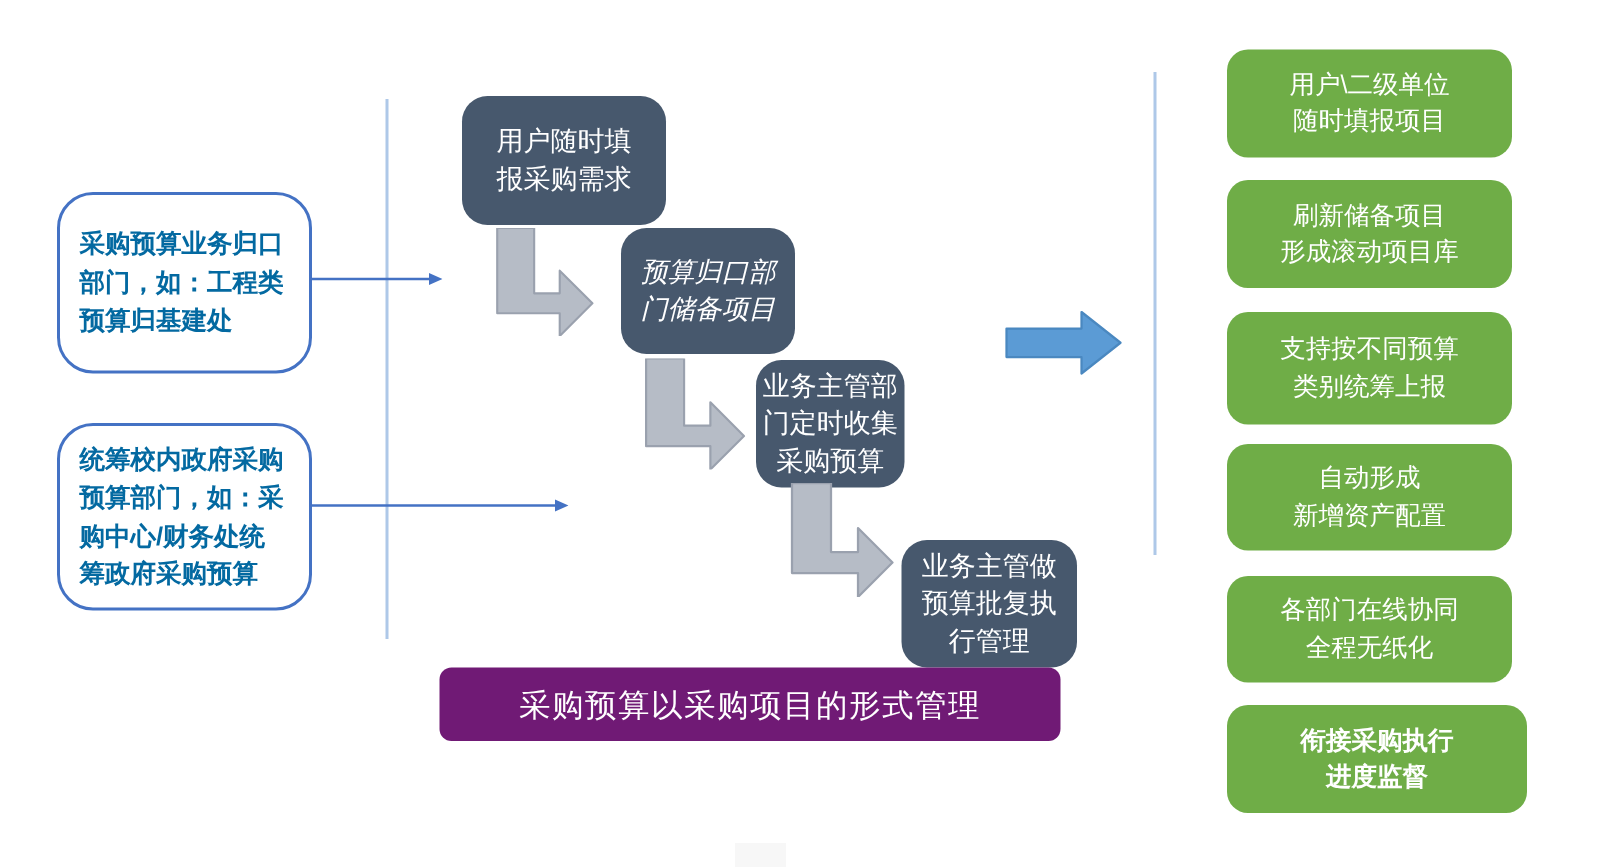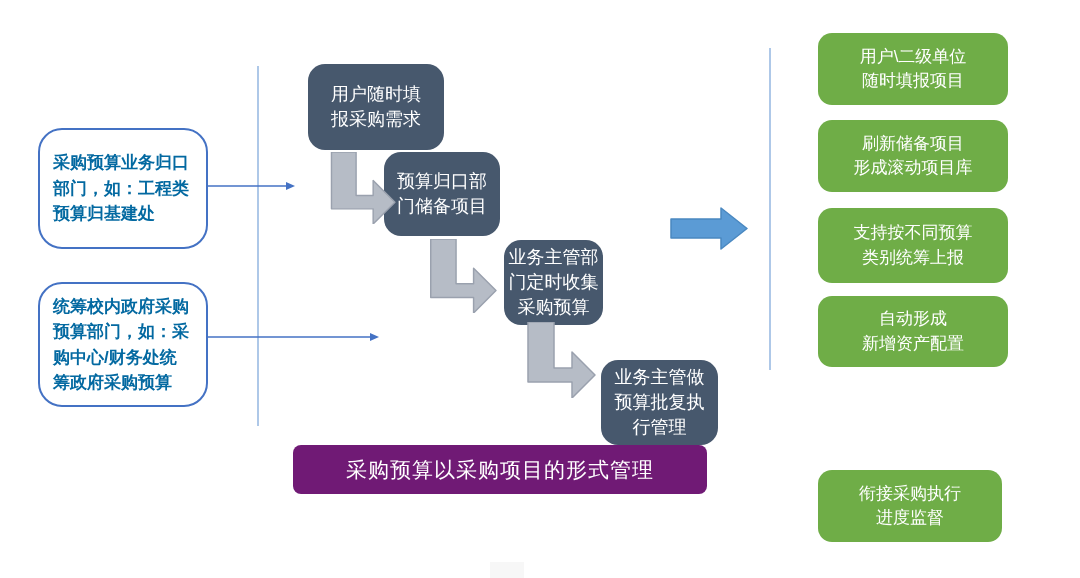--- a/index.html
+++ b/index.html
@@ -87,21 +87,21 @@
   </svg>
   <svg class="abs" style="left:207px;top:331px;" width="172" height="12" viewBox="0 0 172 12">
     <line x1="0" y1="6" x2="163" y2="6" stroke="#4472C4" stroke-width="1.7"></line>
     <polygon points="163,2 172,6 163,10" fill="#4472C4"></polygon>
   </svg>
 
   <div class="abs box-step" style="left:308px;top:64px;width:136px;height:86px;">
     <span>用户随时填
 报采购需求</span>
   </div>
-  <div class="abs box-step" style="left:384px;top:152px;width:116px;height:84px;">
+  <div class="abs box-step" style="left:414px;top:152px;width:116px;height:84px;font-style:italic;">
     <span>预算归口部
 门储备项目</span>
   </div>
   <div class="abs box-step" style="left:504px;top:240px;width:99px;height:85px;font-family:Liberation Serif, serif;">
     <span>业务主管部
 门定时收集
 采购预算</span>
   </div>
   <div class="abs box-step" style="left:601px;top:324px;width:117px;height:85px;margin-top:36px;">
     <span>业务主管做
@@ -132,21 +132,25 @@
 形成滚动项目库</span>
   </div>
   <div class="abs box-benefit" style="left:818px;top:208px;width:190px;height:75px;">
     <span>支持按不同预算
 类别统筹上报</span>
   </div>
   <div class="abs box-benefit" style="left:818px;top:296px;width:190px;height:71px;">
     <span>自动形成
 新增资产配置</span>
   </div>
-  <div class="abs box-benefit" style="left:818px;top:470px;width:184px;height:72px;">
+  <div class="abs box-benefit" style="left:818px;top:384px;width:190px;height:71px;">
+    <span>各部门在线协同
+全程无纸化</span>
+  </div>
+  <div class="abs box-benefit" style="left:818px;top:470px;width:200px;height:72px;font-weight:bold;">
     <span>衔接采购执行
 进度监督</span>
   </div>
 
   <div class="abs caption" style="left:293px;top:445px;width:414px;height:49px;">
     <span>采购预算以采购项目的形式管理</span>
   </div>
 
   <div class="abs artifact" style="left:490px;top:562px;width:34px;height:16px;"></div>
 

